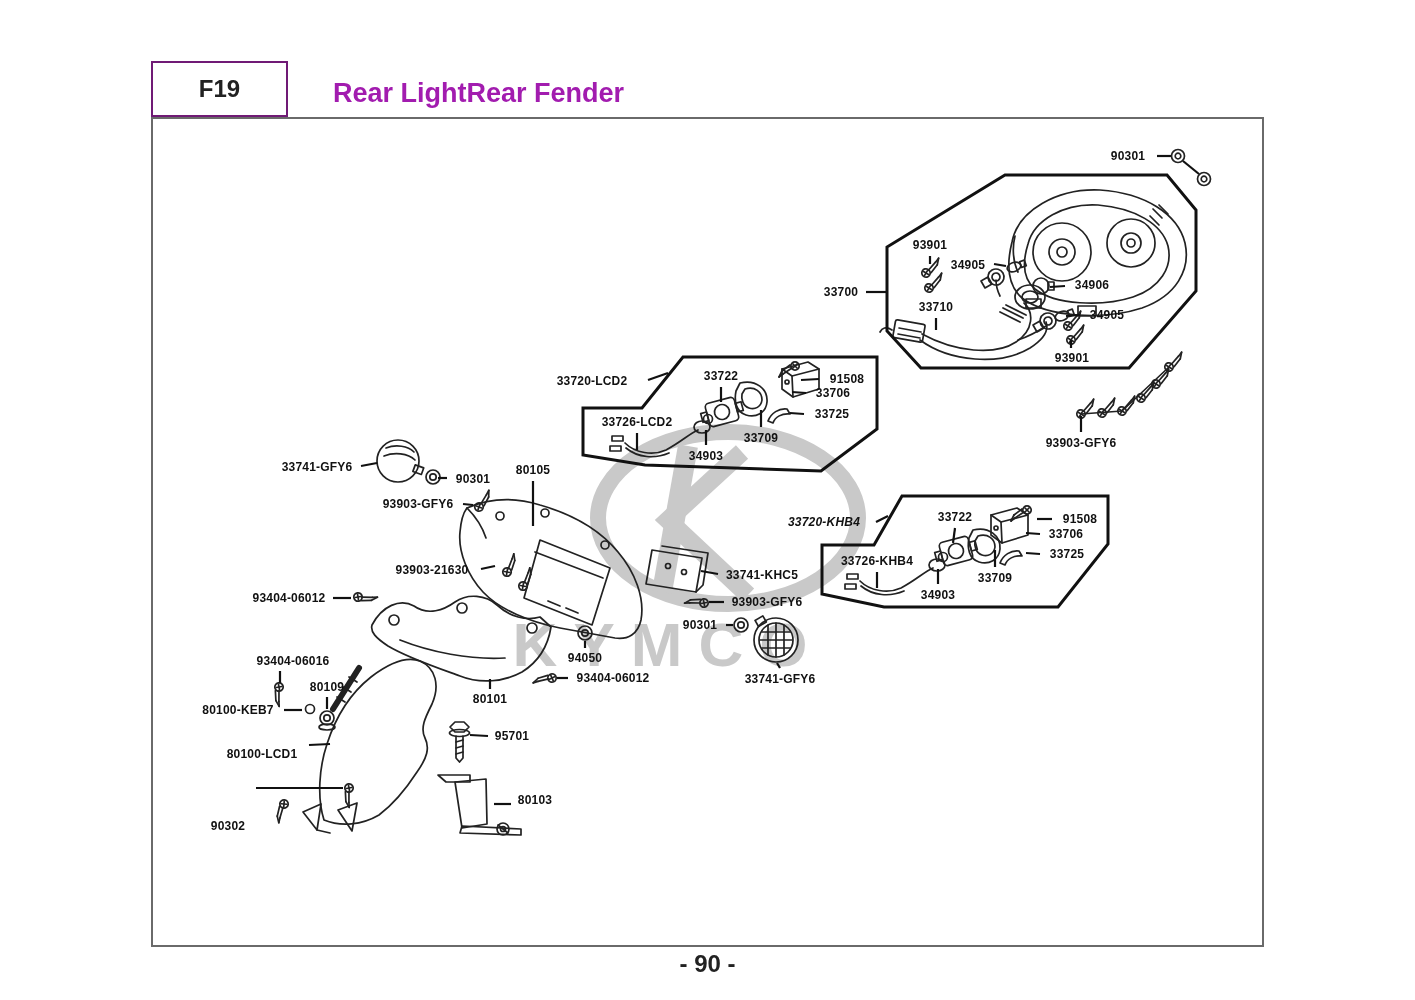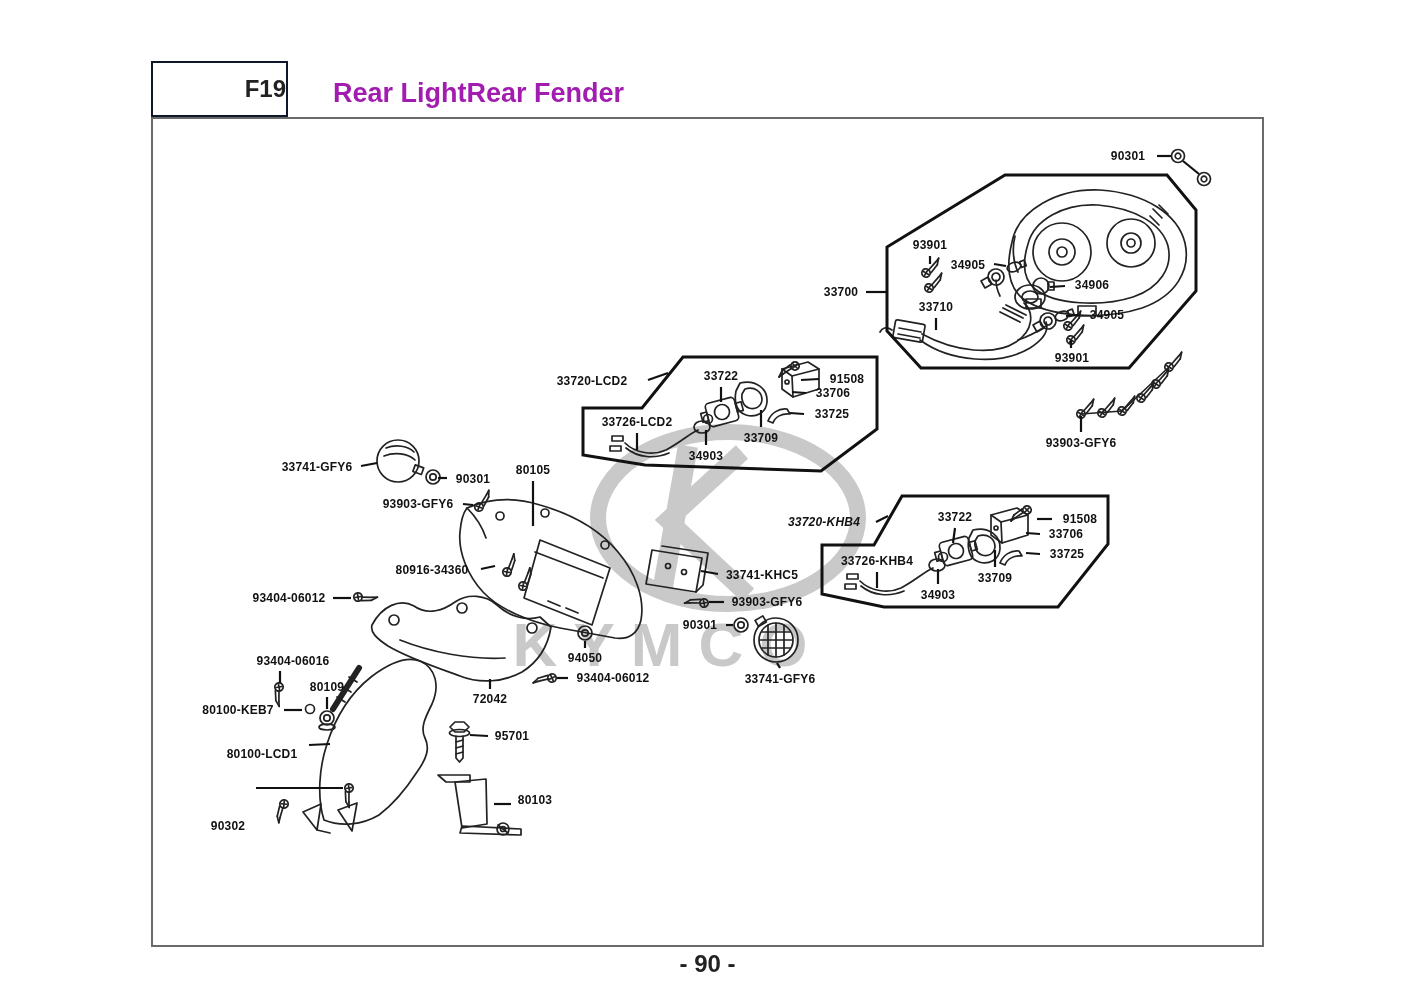--- a/index.html
+++ b/index.html
@@ -2,21 +2,21 @@
 <html><head>
 <meta charset="utf-8">
 <style>
   html,body{margin:0;padding:0;}
   body{
     width:1415px;height:1000px;position:relative;background:#ffffff;
     font-family:"Liberation Sans",sans-serif;overflow:hidden;
   }
   .code-box{
     position:absolute;left:151px;top:61px;width:137px;height:56px;
-    border:2px solid #0f172a;display:flex;align-items:center;justify-content:flex-end;
+    border:2px solid #701a75;display:flex;align-items:center;justify-content:center;
     font-weight:bold;font-size:24px;color:#222;background:#fff;box-sizing:border-box;
   }
   .page-title{
     position:absolute;left:333px;top:78px;font-weight:bold;font-size:27px;color:#a21caf;
     white-space:nowrap;
   }
   .content-border{
     position:absolute;left:151px;top:117px;width:1113px;height:830px;
     border:2px solid #6a6a6a;box-sizing:border-box;background:transparent;
   }
@@ -360,31 +360,31 @@
     <div class="plbl" style="left: 533px; top: 470px;">80105</div>
     <div class="plbl" style="left: 418px; top: 504px;">93903-GFY6</div>
     <div class="plbl" style="left: 824px; top: 522px; font-style: italic;">33720-KHB4</div>
     <div class="plbl" style="left: 955px; top: 517px;">33722</div>
     <div class="plbl" style="left: 1080px; top: 519px;">91508</div>
     <div class="plbl" style="left: 1066px; top: 534px;">33706</div>
     <div class="plbl" style="left: 877px; top: 561px; text-align: right;">33726-KHB4</div>
     <div class="plbl" style="left: 1067px; top: 554px;">33725</div>
     <div class="plbl" style="left: 995px; top: 578px;">33709</div>
     <div class="plbl" style="left: 938px; top: 595px;">34903</div>
-    <div class="plbl" style="left: 432px; top: 570px;">80916-34360</div>
+    <div class="plbl" style="left: 432px; top: 570px;">93903-21630</div>
     <div class="plbl" style="left: 762px; top: 575px;">33741-KHC5</div>
     <div class="plbl" style="left: 289px; top: 598px;">93404-06012</div>
     <div class="plbl" style="left: 767px; top: 602px;">93903-GFY6</div>
     <div class="plbl" style="left: 700px; top: 625px;">90301</div>
     <div class="plbl" style="left: 585px; top: 658px;">94050</div>
     <div class="plbl" style="left: 613px; top: 678px;">93404-06012</div>
     <div class="plbl" style="left: 780px; top: 679px;">33741-GFY6</div>
     <div class="plbl" style="left: 293px; top: 661px;">93404-06016</div>
     <div class="plbl" style="left: 327px; top: 687px;">80109</div>
     <div class="plbl" style="left: 238px; top: 710px;">80100-KEB7</div>
-    <div class="plbl" style="left: 490px; top: 699px;">72042</div>
+    <div class="plbl" style="left: 490px; top: 699px;">80101</div>
     <div class="plbl" style="left: 262px; top: 746px; margin-top: 8px;">80100-LCD1</div>
     <div class="plbl" style="left: 512px; top: 736px;">95701</div>
     <div class="plbl" style="left: 228px; top: 808px; margin-top: 18px;">90302</div>
     <div class="plbl" style="left: 535px; top: 800px;">80103</div>
   </div>
 
 <div class="page-number">- 90 -</div>
 
 </body></html>

